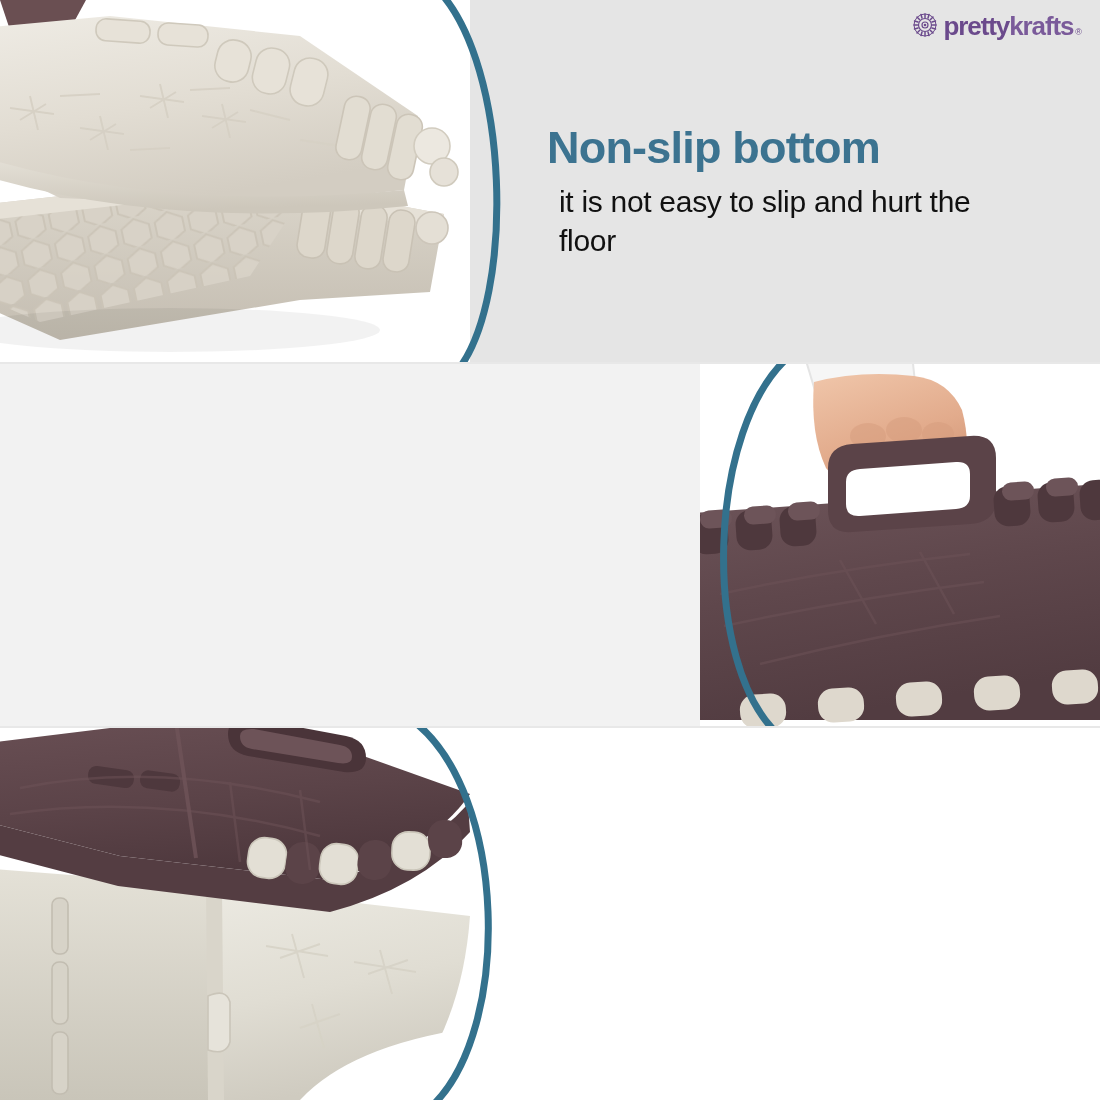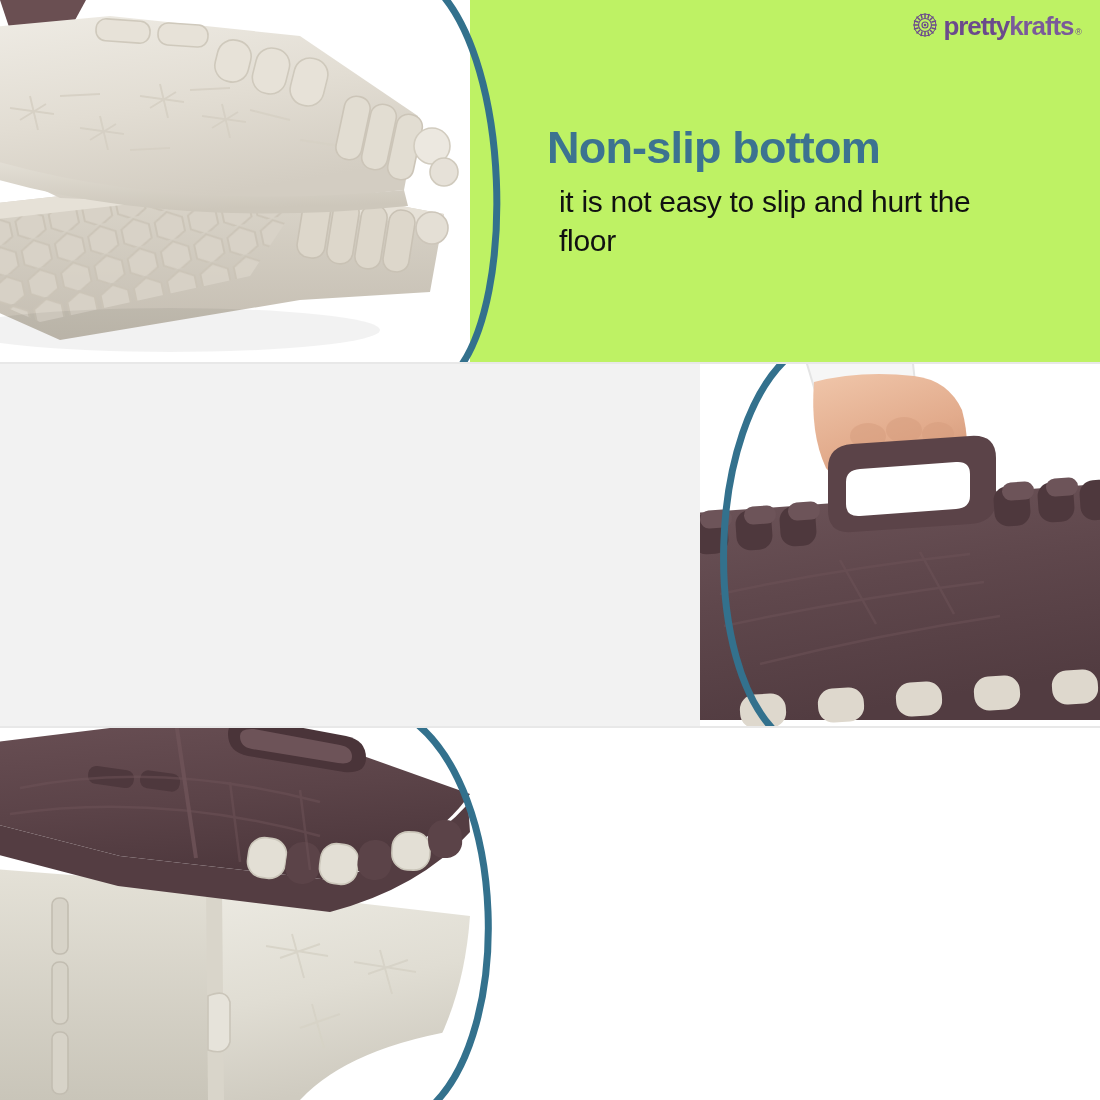--- a/index.html
+++ b/index.html
@@ -18,21 +18,21 @@
     background: #ffffff;
   }
 
   
   .section {
     position: absolute;
     left: 0;
     width: 1100px;
     overflow: hidden;
   }
-  #section-1 { top: 0;    height: 362px; background: #bef264; }
+  #section-1 { top: 0;    height: 362px; background: #e5e5e5; }
   #section-2 { top: 364px; height: 362px; background: #f2f2f2; }
   #section-3 { top: 728px; height: 372px; background: #ffffff; }
 
   .divider {
     position: absolute;
     left: 0;
     width: 1100px;
     height: 2px;
     background: #e8e8e8;
   }

